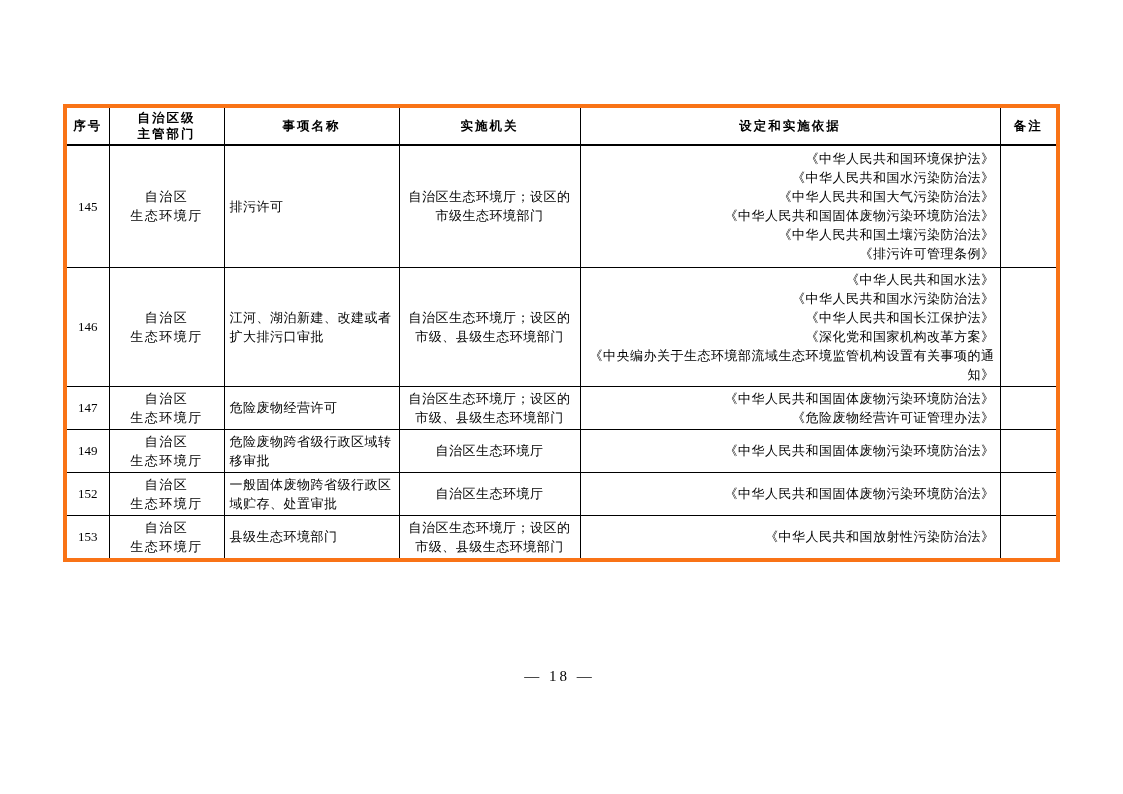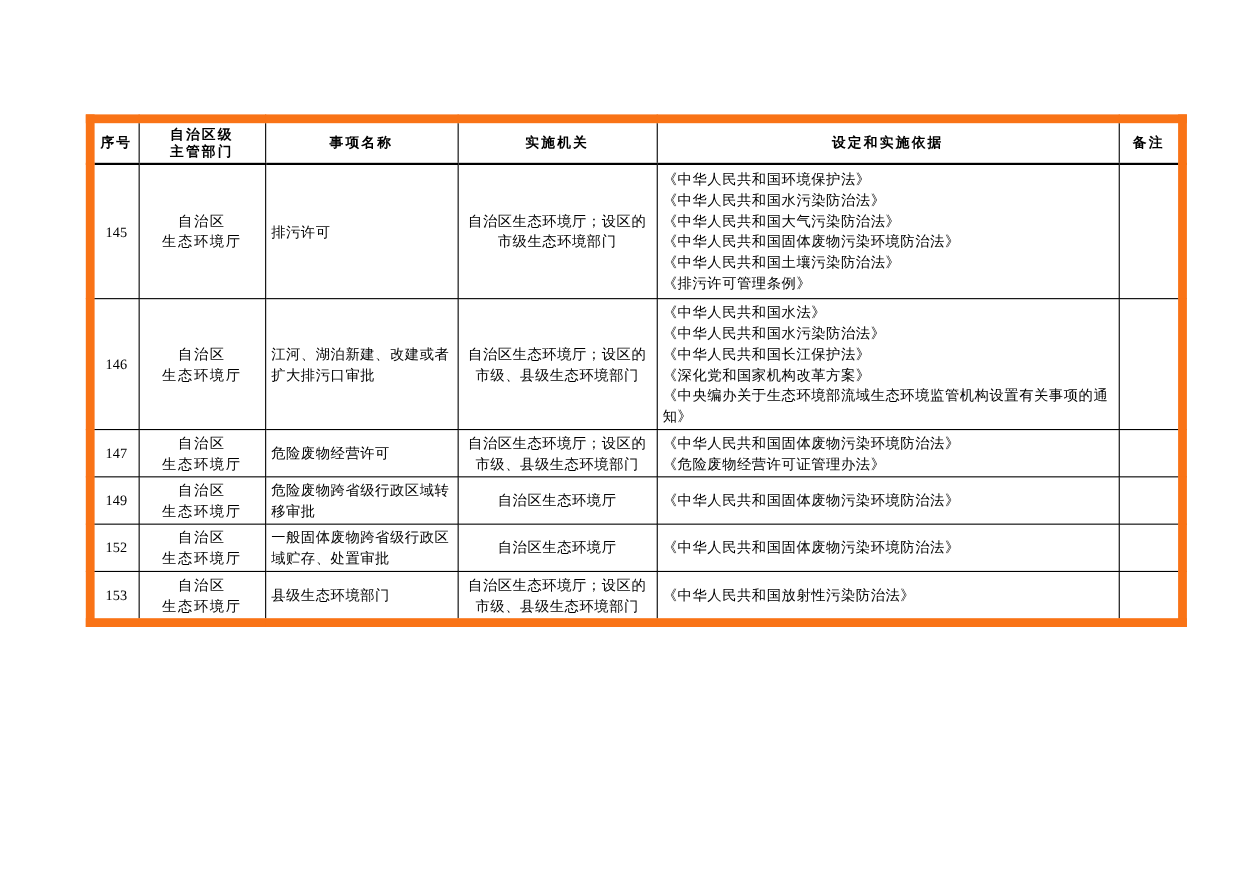--- a/index.html
+++ b/index.html
@@ -11,26 +11,26 @@
     position: relative;
     width: 1123px;
     height: 794px;
     background: #ffffff;
     font-family: "Liberation Serif", "DejaVu Serif", serif;
     color: #000000;
     overflow: hidden;
   }
   table.items {
     position: absolute;
-    left: 78px;
+    left: 63px;
     top: 104px;
     width: 993px;
     border-collapse: collapse;
     table-layout: fixed;
-    border: 8px solid #f97316;
+    border: 4px solid #f97316;
   }
   table.items th,
   table.items td {
     border: 1px solid #000000;
     font-size: 13px;
     line-height: 19px;
     vertical-align: middle;
     white-space: pre-line;
     overflow: hidden;
     padding: 2px 5px;
@@ -55,21 +55,21 @@
   }
   td.c-item {
     text-align: left;
     letter-spacing: 0.5px;
   }
   td.c-agency {
     text-align: center;
     letter-spacing: 0.5px;
   }
   td.c-basis {
-    text-align: left;
+    text-align: right;
     letter-spacing: 0.5px;
     line-height: 19.5px;
     padding: 2px 6px;
   }
   td.c-remark {
     padding: 0;
   }
   tr.h-hdr  { height: 38px; }
   tr.h-145  { height: 122px; }
   tr.h-146  { height: 113px; }
@@ -173,14 +173,15 @@
         <td class="c-dept">自治区
 生态环境厅</td>
         <td class="c-item">县级生态环境部门</td>
         <td class="c-agency">自治区生态环境厅；设区的市级、县级生态环境部门</td>
         <td class="c-basis">《中华人民共和国放射性污染防治法》</td>
         <td class="c-remark"></td>
       </tr>
     </tbody>
   </table>
 
+  <div class="footer">— 18 —</div>
 
 </div>
 
 </body></html>

